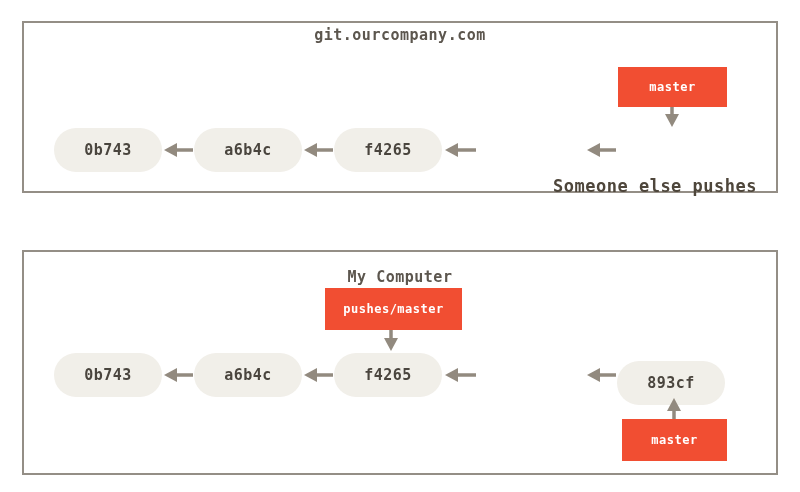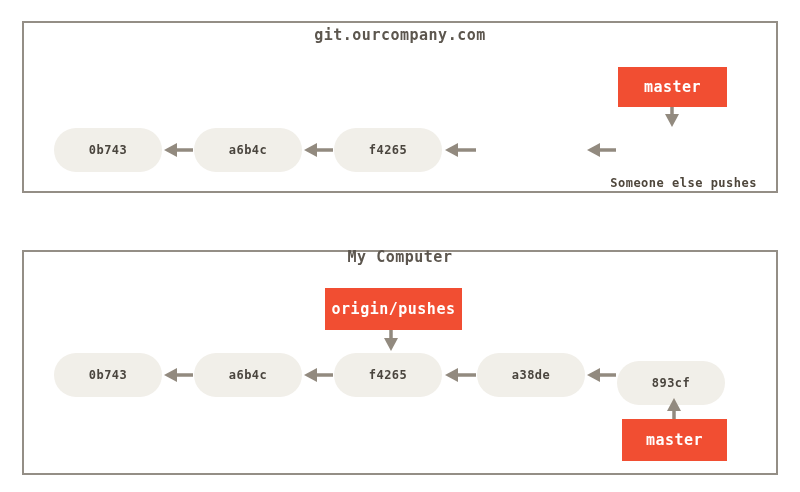--- a/index.html
+++ b/index.html
@@ -36,51 +36,51 @@
     position: absolute;
     left: 22px;
     width: 756px;
     text-align: center;
     font-size: 15px;
     font-weight: bold;
     color: var(--title-text);
     letter-spacing: 0.5px;
   }
   .repo-title.remote { top: 26px; }
-  .repo-title.local  { top: 248px; }
+  .repo-title.local  { top: 268px; }
   .commit {
     position: absolute;
     width: 108px;
     height: 44px;
     border-radius: 22px;
     background: var(--commit-fill);
     color: var(--commit-text);
-    font-size: 12px;
+    font-size: 15px;
     font-weight: bold;
     line-height: 44px;
     text-align: center;
     letter-spacing: 0.5px;
   }
   .branch-label {
     position: absolute;
     background: var(--branch-label-bg);
     color: var(--branch-label-text);
-    font-size: 15px;
+    font-size: 12px;
     font-weight: bold;
     text-align: left;
     display: flex;
     align-items: center;
     justify-content: center;
     letter-spacing: 0.5px;
   }
   .note {
     position: absolute;
     top: 176px;
     right: 43px;
-    font-size: 12px;
+    font-size: 17px;
     font-weight: bold;
     color: var(--note-text);
     letter-spacing: 0.5px;
     text-align: right;
   }
   svg.arrow-layer {
     position: absolute;
     left: 0; top: 0;
     width: 800px; height: 492px;
     pointer-events: none;
@@ -103,24 +103,23 @@
   <div class="branch-label" style="left:618px; top:67px; width:109px; height:40px;">master</div>
 
   <div class="note">Someone else pushes</div>
 
   <div class="repo-box local"></div>
   <div class="repo-title local">My Computer</div>
 
   <div class="commit" style="left:54px;  top:353px;">0b743</div>
   <div class="commit" style="left:194px; top:353px;">a6b4c</div>
   <div class="commit" style="left:334px; top:353px;">f4265</div>
-  <div class="commit" style="left:477px; top:353px;">a38de</div>
   <div class="commit" style="left:617px; top:353px;margin-top:8px;">893cf</div>
 
-  <div class="branch-label" style="left:325px; top:288px; width:137px; height:42px;">origin/pushes</div>
+  <div class="branch-label" style="left:325px; top:288px; width:137px; height:42px;">pushes/master</div>
   <div class="branch-label" style="left:622px; top:419px; width:105px; height:42px;">master</div>
 
   <svg class="arrow-layer" viewBox="0 0 800 492">
 
     <g>
       <line class="shaft" x1="193" y1="150" x2="175" y2="150"></line>
         <polygon class="head" points="164,150 177,143 177,157"></polygon>
     </g>
     <g>
       <line class="shaft" x1="333" y1="150" x2="315" y2="150"></line>

